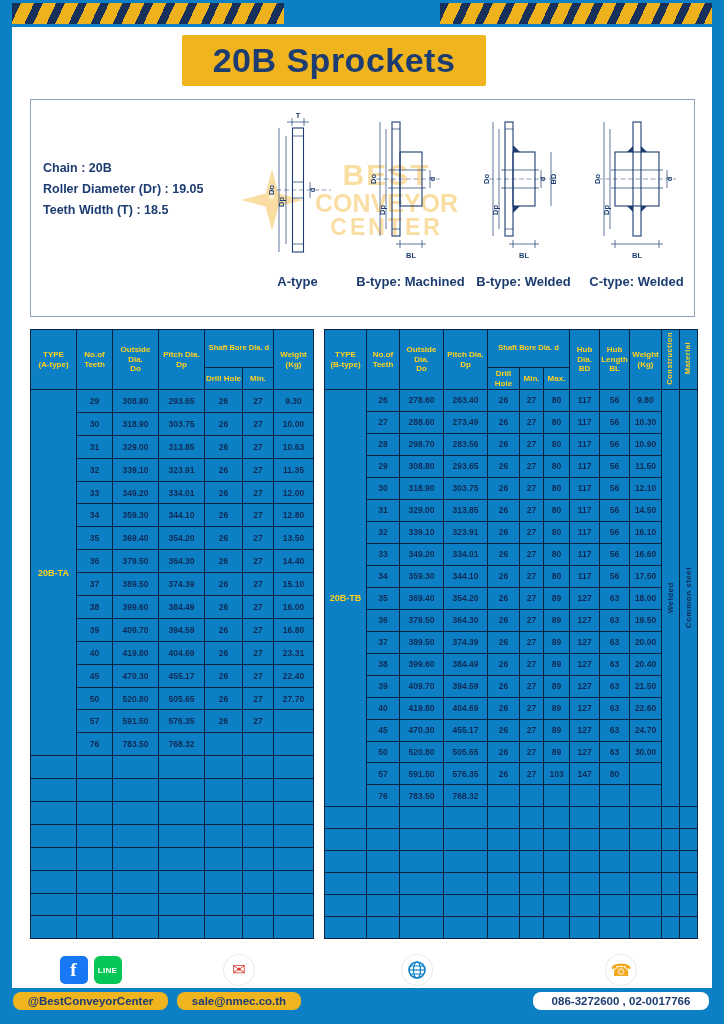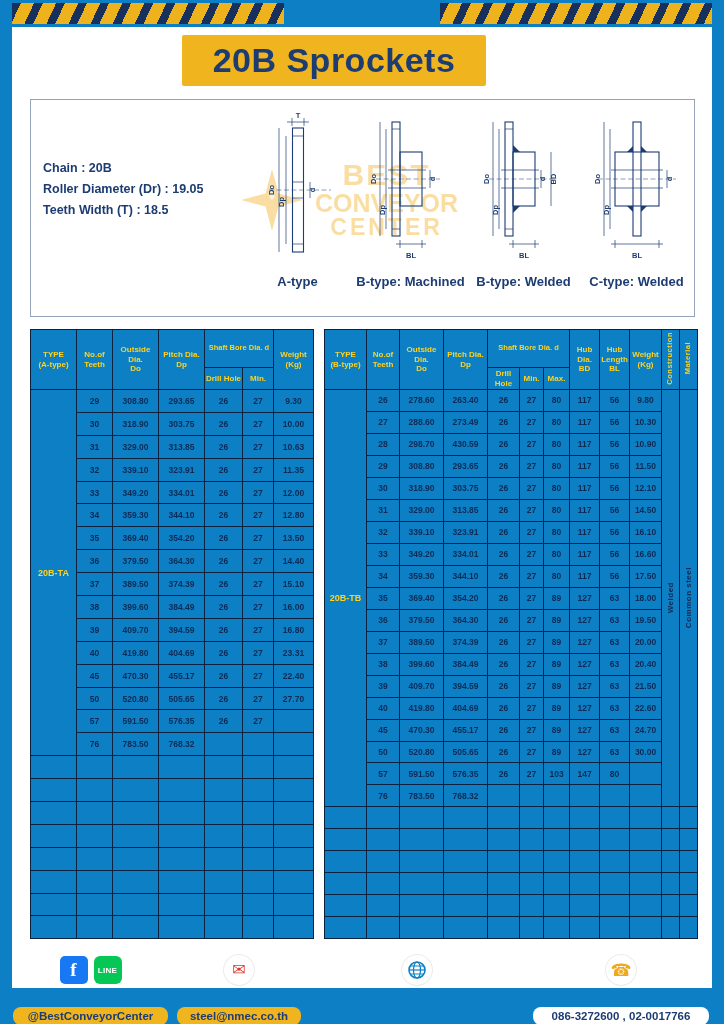--- a/index.html
+++ b/index.html
@@ -53,21 +53,21 @@
   .vspan{writing-mode:vertical-rl;transform:rotate(180deg);display:inline-block;letter-spacing:.5px;font-size:7.5px;font-weight:bold}
   .vhead{color:#ffd21e}
   .vdata{color:#0e2a55;font-size:8px}
 
   
   .footer{position:absolute;left:12px;top:948px;width:700px;height:76px}
   .footer-white{position:absolute;left:0;top:0;width:700px;height:40px;background:#fff}
   .fgroups{position:absolute;left:0;top:2px;width:100%;display:flex;gap:9px;padding:0 1px}
   .fgroup{display:flex;flex-direction:column;align-items:center}
   .icons{height:40px;display:flex;align-items:center;justify-content:center;gap:6px}
-  .fbox{width:100%;height:18px;margin-top:17px;background:#f0b51e;border-radius:8px;display:flex;align-items:center;justify-content:center;color:#1c3c72;font-weight:bold;font-size:11.5px;white-space:nowrap}
+  .fbox{width:100%;height:18px;margin-top:2px;background:#f0b51e;border-radius:8px;display:flex;align-items:center;justify-content:center;color:#1c3c72;font-weight:bold;font-size:11.5px;white-space:nowrap}
   .fbox.white{background:#fff}
   .fb{width:28px;height:28px;background:#1877f2;border-radius:5px;display:flex;align-items:center;justify-content:center;color:#fff;font-weight:bold;font-size:19px;font-family:"Liberation Serif",serif}
   .line-ic{width:28px;height:28px;background:#06c755;border-radius:6px;display:flex;align-items:center;justify-content:center;color:#fff;font-weight:bold;font-size:8px;letter-spacing:.3px}
   .circle{width:30px;height:30px;background:#fff;border-radius:50%;display:flex;align-items:center;justify-content:center;box-shadow:0 0 0 1px rgba(0,0,0,.08)}
   .env{color:#d8372b;font-size:16px;line-height:1}
   .phone-glyph{color:#f0a81c;font-size:17px;line-height:1}
 </style>
 </head>
 <body>
 
@@ -506,21 +506,21 @@
               <td class="num">26</td>
               <td class="num">27</td>
               <td class="num">80</td>
               <td class="num">117</td>
               <td class="num">56</td>
               <td class="num">10.30</td>
             </tr>
             <tr>
               <td class="num">28</td>
               <td class="num">298.70</td>
-              <td class="num">430.59</td>
+              <td class="num">283.56</td>
               <td class="num">26</td>
               <td class="num">27</td>
               <td class="num">80</td>
               <td class="num">117</td>
               <td class="num">56</td>
               <td class="num">10.90</td>
             </tr>
             <tr>
               <td class="num">29</td>
               <td class="num">308.80</td>
@@ -802,21 +802,21 @@
         </div>
         <div class="fbox">@BestConveyorCenter</div>
       </div>
 
       <div class="fgroup" style="width:124px">
         <div class="icons">
           <span class="circle">
               <span class="env">✉</span>
             </span>
         </div>
-        <div class="fbox">steel@nmec.co.th</div>
+        <div class="fbox">sale@nmec.co.th</div>
       </div>
 
       <div class="fgroup" style="width:214px">
         <div class="icons">
           <span class="circle">
             <svg width="20" height="20" viewBox="0 0 20 20">
               <circle cx="10" cy="10" r="8" fill="none" stroke="#0d80c5" stroke-width="1.6"></circle>
               <ellipse cx="10" cy="10" rx="3.5" ry="8" fill="none" stroke="#0d80c5" stroke-width="1.2"></ellipse>
               <line x1="2" y1="10" x2="18" y2="10" stroke="#0d80c5" stroke-width="1.2"></line>
               <line x1="3" y1="6" x2="17" y2="6" stroke="#0d80c5" stroke-width="1"></line>

